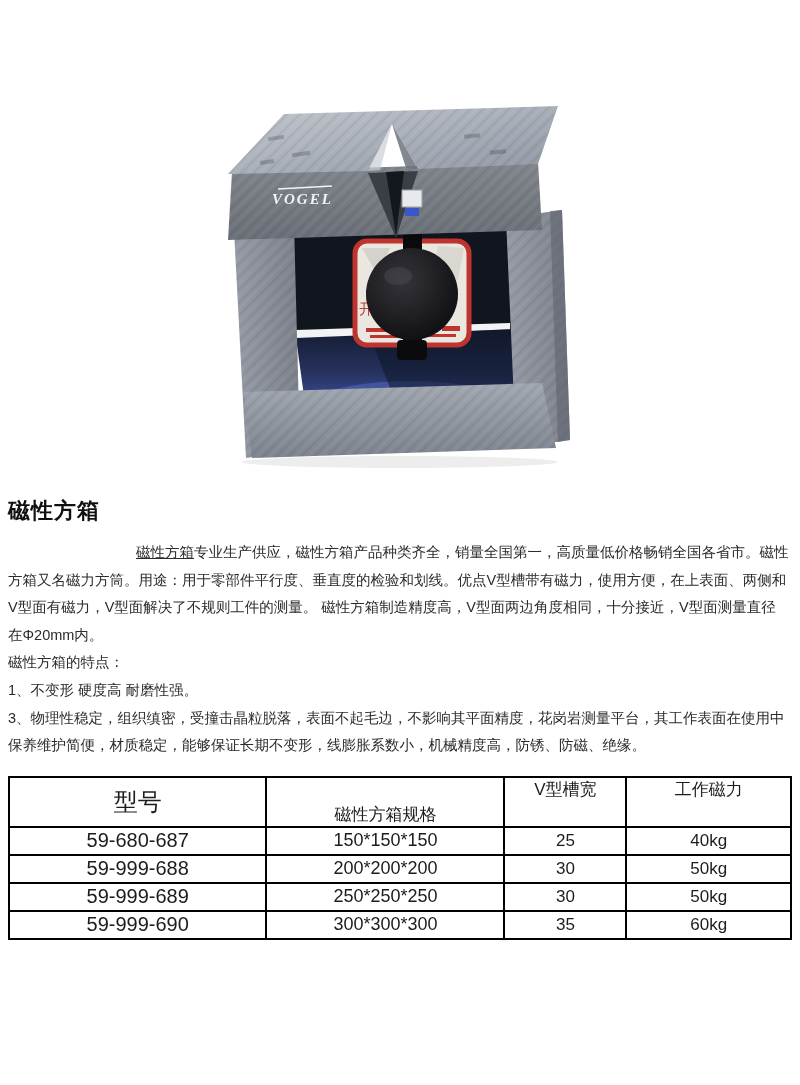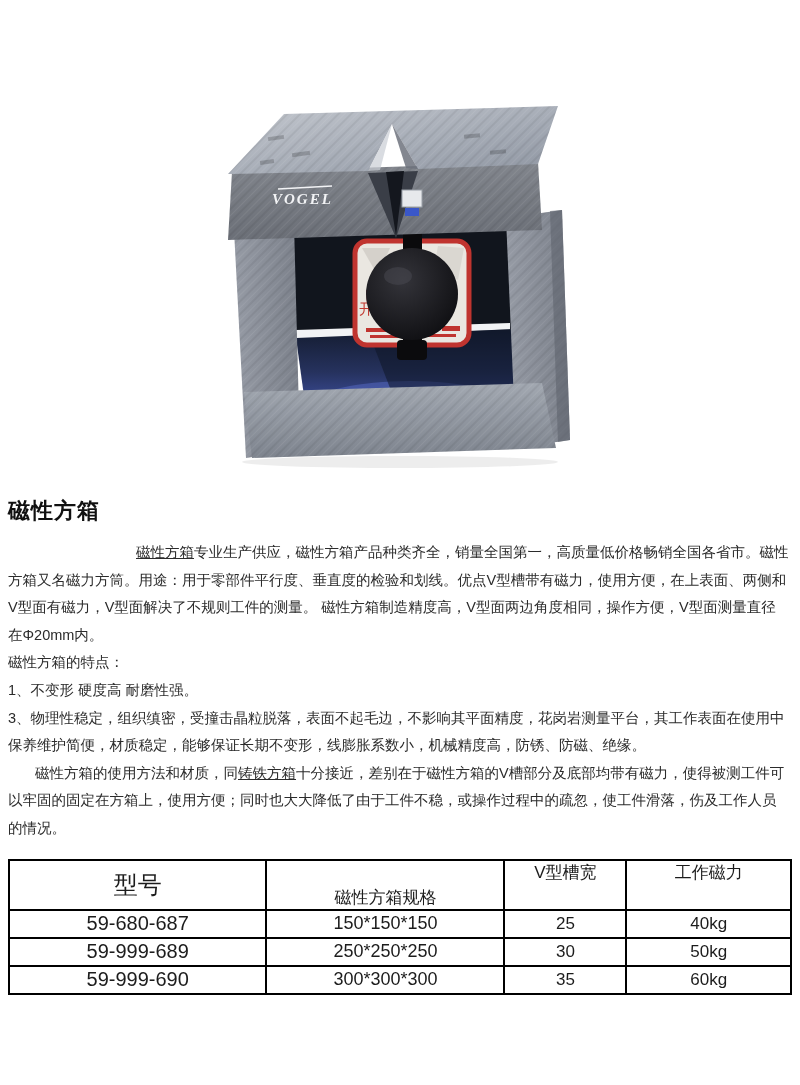--- a/index.html
+++ b/index.html
@@ -147,45 +147,50 @@
       <rect x="40" y="62" width="14" height="4" transform="rotate(-8 47 64)"></rect>
       <rect x="244" y="36" width="16" height="4" transform="rotate(-6 252 38)"></rect>
       <rect x="270" y="52" width="16" height="4" transform="rotate(-6 278 54)"></rect>
     </g>
   </svg>
 </div>
 
 <div class="content">
   <h1 class="page-title">磁性方箱</h1>
 
-  <p class="intro"><a class="body-link" href="#">磁性方箱</a><span>专业生产供应，磁性方箱产品种类齐全，销量全国第一，高质量低价格畅销全国各省市。磁性方箱又名磁力方筒。用途：用于零部件平行度、垂直度的检验和划线。优点V型槽带有磁力，使用方便，在上表面、两侧和V型面有磁力，V型面解决了不规则工件的测量。 磁性方箱制造精度高，V型面两边角度相同，操作方便，V型面测量直径在Φ20mm内。</span></p>
+  <p class="intro"><a class="body-link" href="#">磁性方箱</a><span>专业生产供应，磁性方箱产品种类齐全，销量全国第一，高质量低价格畅销全国各省市。磁性方箱又名磁力方筒。用途：用于零部件平行度、垂直度的检验和划线。优点V型槽带有磁力，使用方便，在上表面、两侧和V型面有磁力，V型面解决了不规则工件的测量。 磁性方箱制造精度高，V型面两边角度相同，十分接近，V型面测量直径在Φ20mm内。</span></p>
 
   <p>磁性方箱的特点：</p>
   <p>1、不变形 硬度高 耐磨性强。</p>
   <p>3、物理性稳定，组织缜密，受撞击晶粒脱落，表面不起毛边，不影响其平面精度，花岗岩测量平台，其工作表面在使用中保养维护简便，材质稳定，能够保证长期不变形，线膨胀系数小，机械精度高，防锈、防磁、绝缘。</p>
 
-  <p class="usage"><span>磁性方箱的使用方法和材质，同</span><a class="body-link" href="#">铸铁方箱</a><span>十分接近，差别在于磁性方箱的V槽部分及底部均带有磁力，使得被测工件可以牢固的固定在方箱上，使用方便；同时也大大降低了由于工件不稳，或操作过程中的疏忽，使工件滑落，伤及工作人员的情况。</span></p>
 
   <table class="spec">
     <thead>
       <tr>
         <th class="h-model">型号</th>
         <th class="h-spec">磁性方箱规格</th>
         <th class="h-vslot">V型槽宽</th>
         <th class="h-force">工作磁力</th>
       </tr>
     </thead>
     <tbody>
       <tr>
         <td class="c-model">59-680-687</td>
         <td class="c-spec">150*150*150</td>
         <td class="c-vslot">25</td>
         <td class="c-force">40kg</td>
       </tr>
       <tr>
+        <td class="c-model">59-999-688</td>
+        <td class="c-spec">200*200*200</td>
+        <td class="c-vslot">30</td>
+        <td class="c-force">50kg</td>
+      </tr>
+      <tr>
         <td class="c-model">59-999-689</td>
         <td class="c-spec">250*250*250</td>
         <td class="c-vslot">30</td>
         <td class="c-force">50kg</td>
       </tr>
       <tr>
         <td class="c-model">59-999-690</td>
         <td class="c-spec">300*300*300</td>
         <td class="c-vslot">35</td>
         <td class="c-force">60kg</td>

